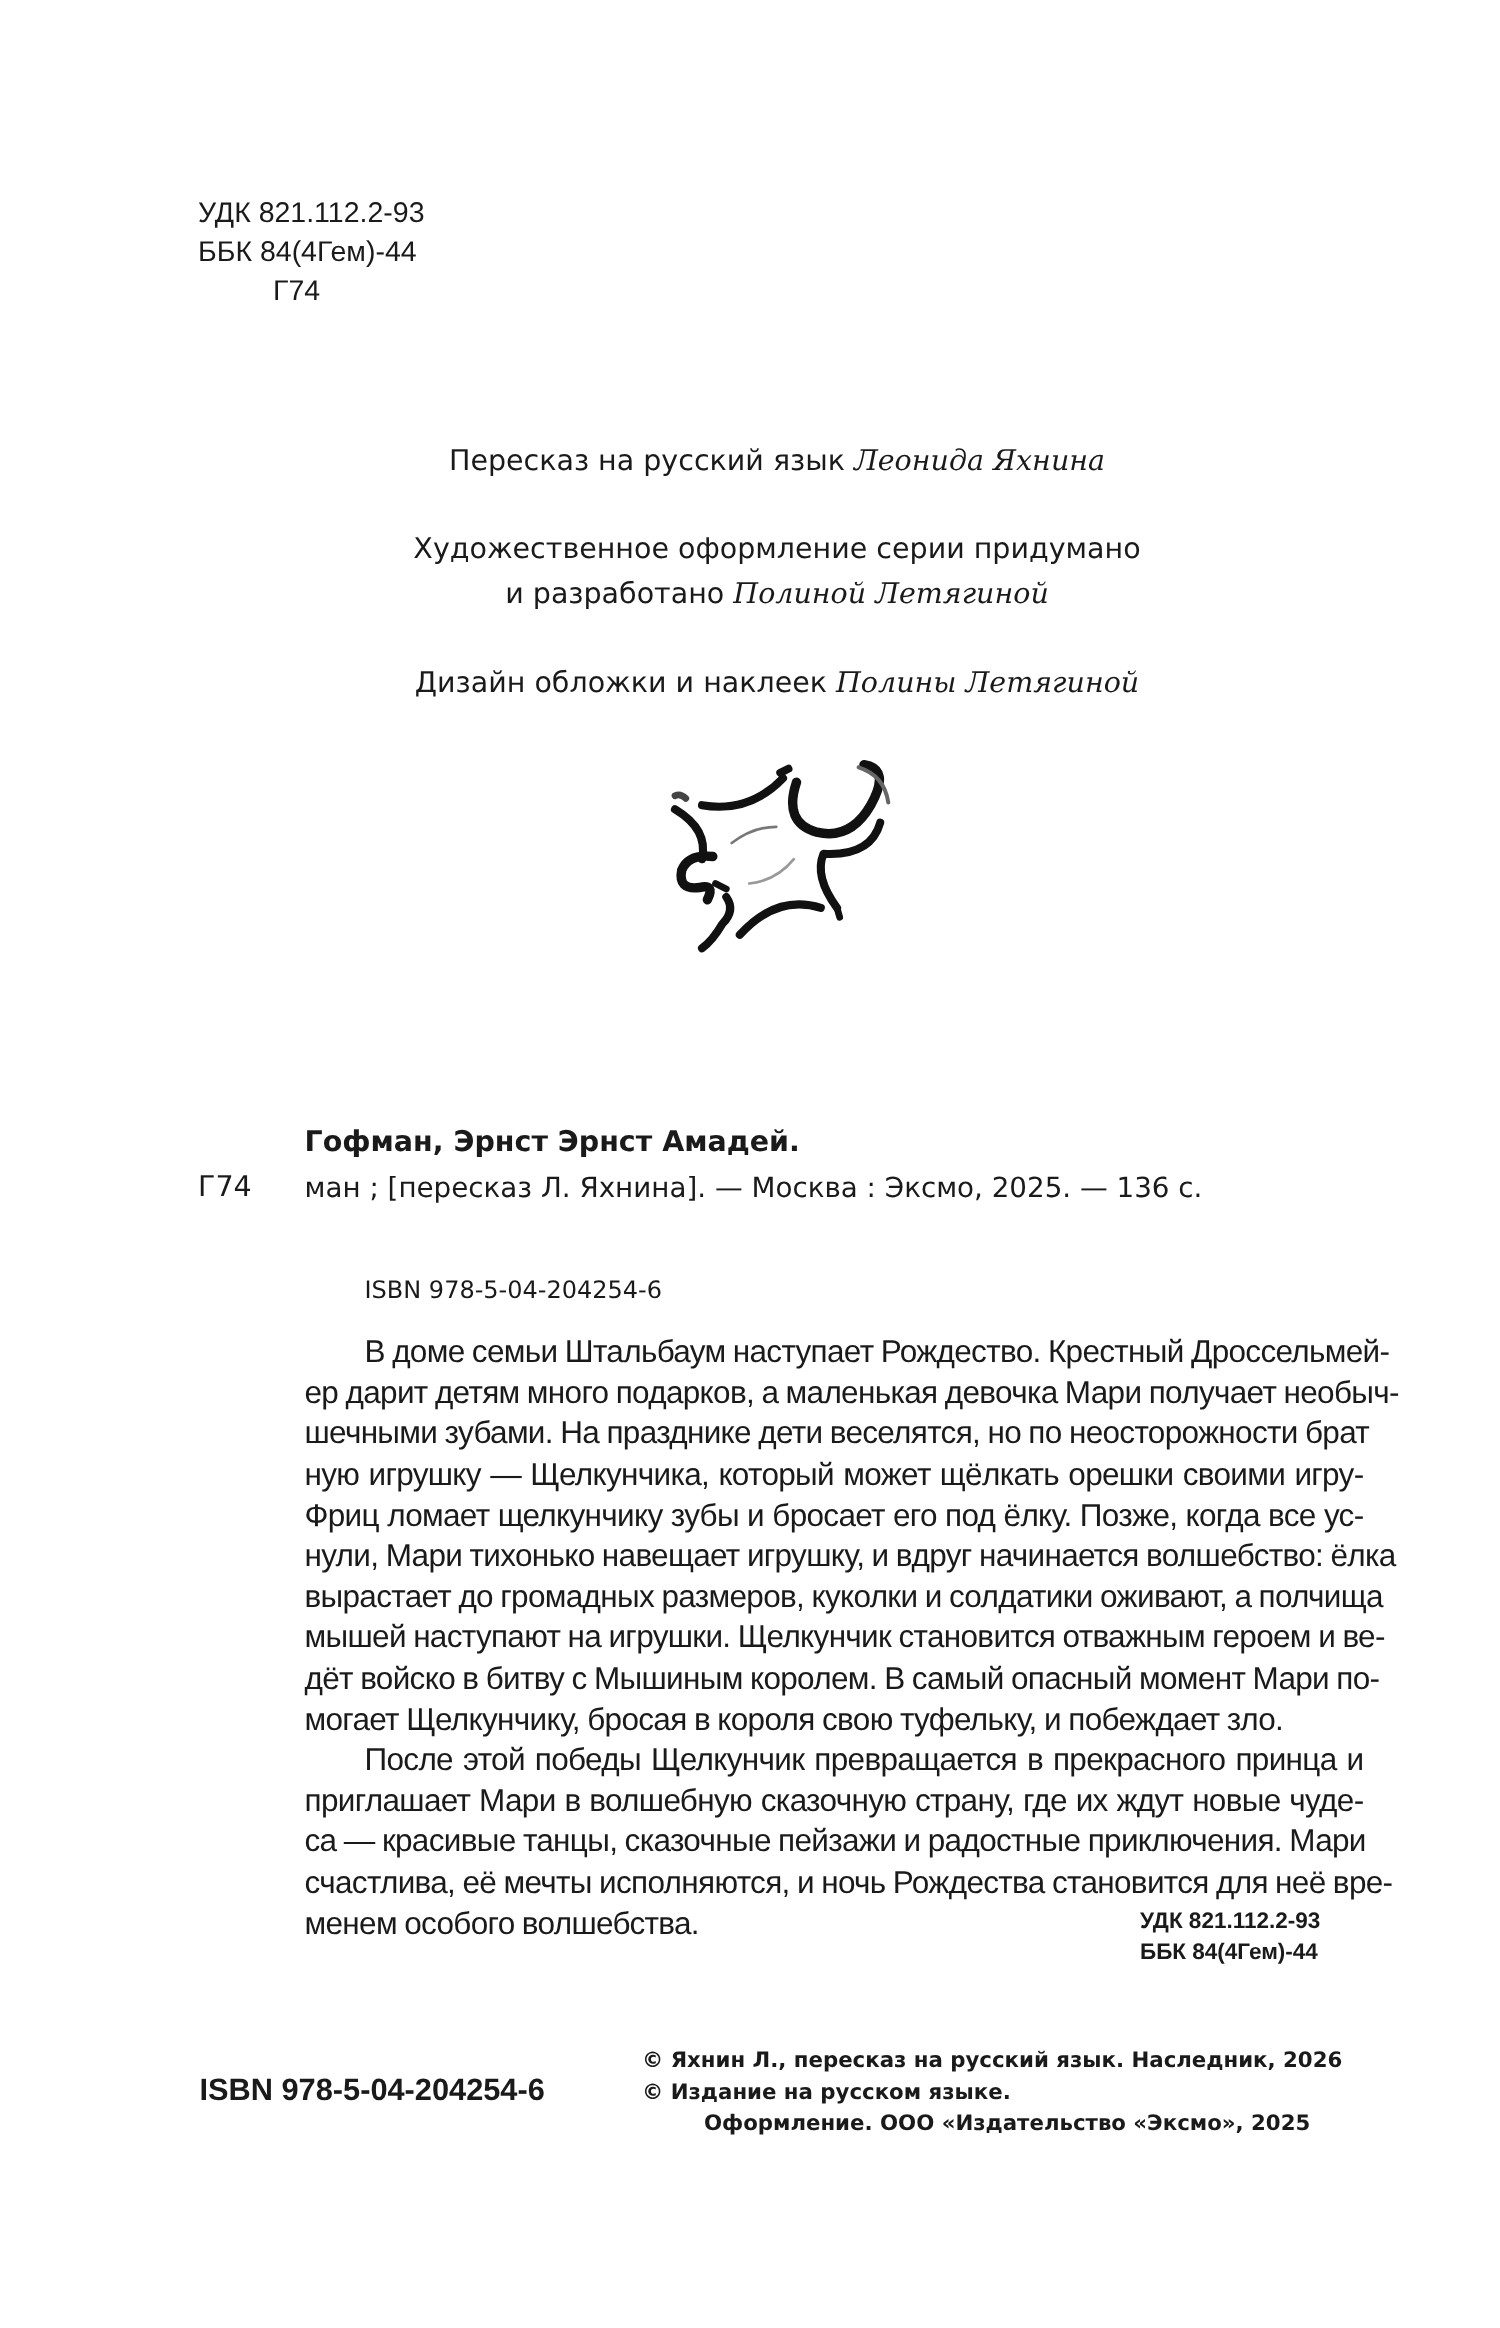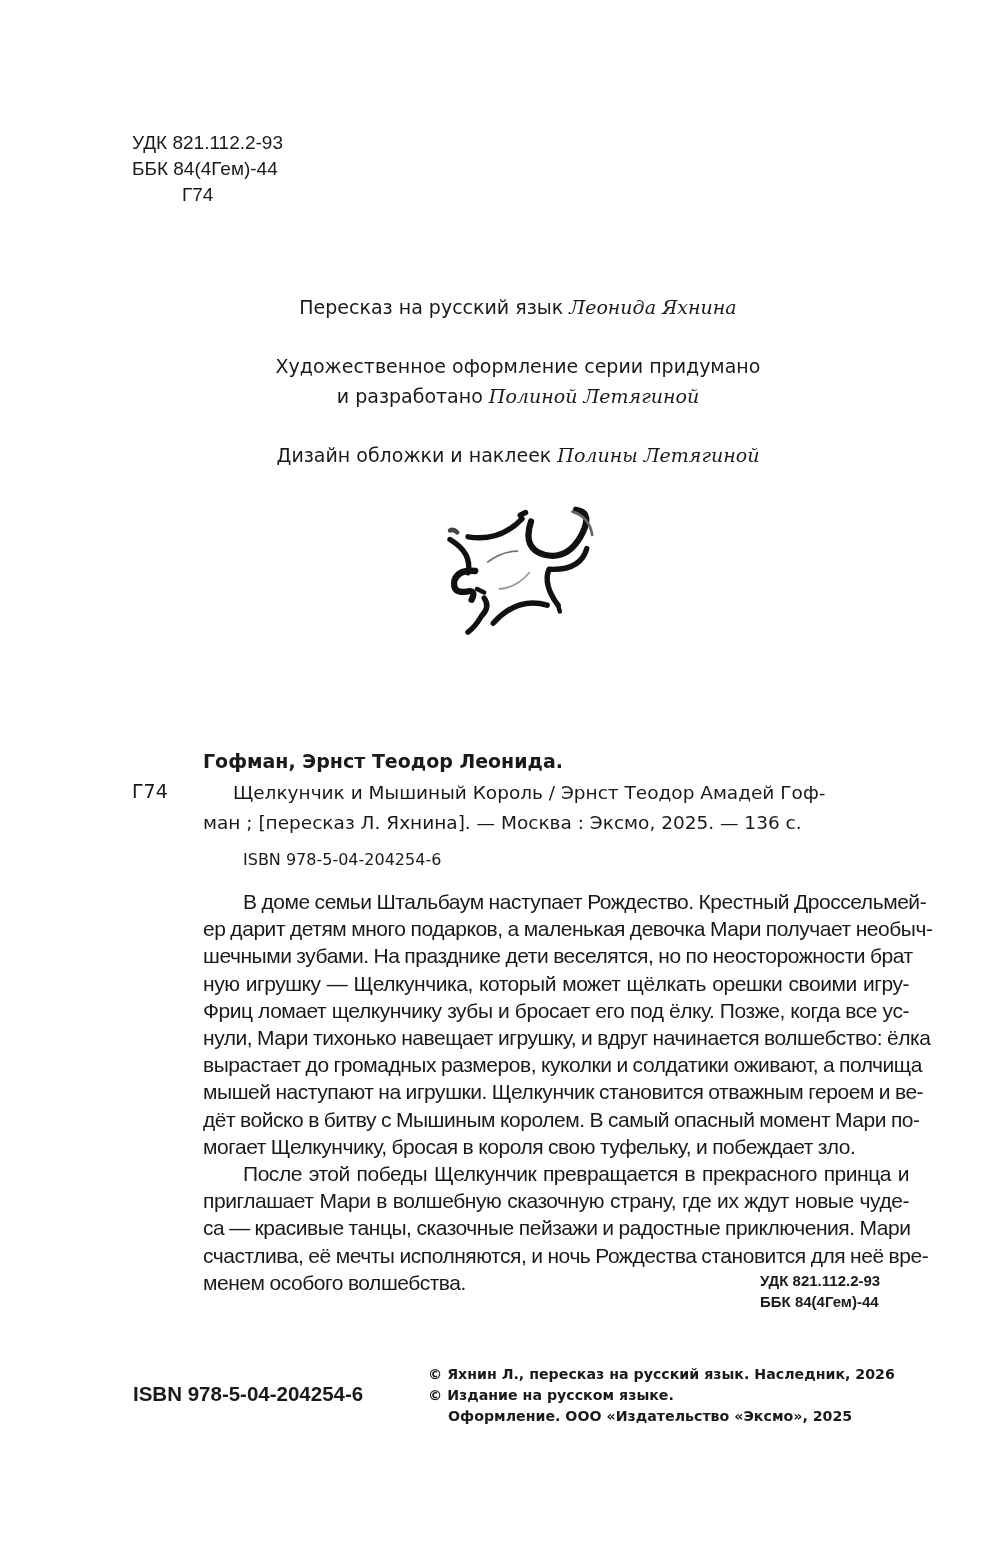--- a/index.html
+++ b/index.html
@@ -122,21 +122,21 @@
     
     .copyright {
       left: 428px;
       top: 1364px;
       font-family: "DejaVu Sans", sans-serif;
       font-weight: bold;
       font-size: 14.2px;
       line-height: 21px;
       white-space: nowrap;
     }
-    .copyright .indent { padding-left: 20px; }
+    .copyright .indent { padding-left: 20px; text-align: center; }
   </style>
 </head>
 <body>
 
 <div class="abs class-top">
   <div class="line">УДК 821.112.2-93</div>
   <div class="line">ББК 84(4Гем)-44</div>
   <div class="line indent">Г74</div>
 </div>
 
@@ -179,24 +179,23 @@
     <path d="M50 100 L58 104" stroke-width="5"></path>
 
     <path d="M58 110 Q65 120 55 130 Q48 142 40 148" stroke-width="6"></path>
     <path d="M68 138 Q95 108 128 118" stroke-width="6"></path>
 
     <path d="M62 70 Q78 58 95 58" stroke-width="2" stroke="#777"></path>
     <path d="M75 100 Q95 98 108 82" stroke-width="2" stroke="#999"></path>
   </svg>
 </div>
 
-<div class="abs card-author">Гофман, Эрнст Теодор Леонида.</div>
+<div class="abs card-author">Гофман, Эрнст Эрнст Амадей.</div>
 <div class="abs card-code">Г74</div>
 <div class="abs card-desc">
-  <div class="l1">Щелкунчик и Мышиный Король / Эрнст Теодор Амадей Гоф-</div>
   <div class="l2">ман ; [пересказ Л. Яхнина]. — Москва : Эксмо, 2025. — 136 с.</div>
 </div>
 <div class="abs card-isbn">ISBN 978-5-04-204254-6</div>
 
 <div class="abs annotation">
   <div>
     <span class="ln first">В доме семьи Штальбаум наступает Рождество. Крестный Дроссельмей-</span>
     <span class="ln">ер дарит детям много подарков, а маленькая девочка Мари получает необыч-</span>
     <span class="ln">шечными зубами. На празднике дети веселятся, но по неосторожности брат</span>
     <span class="ln">ную игрушку — Щелкунчика, который может щёлкать орешки своими игру-</span>

